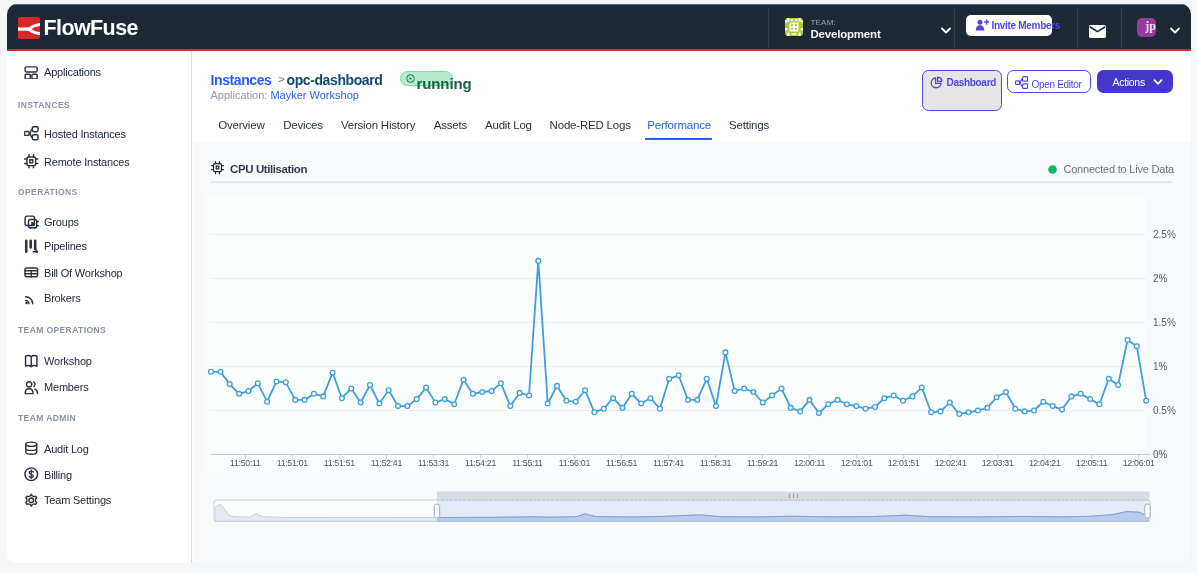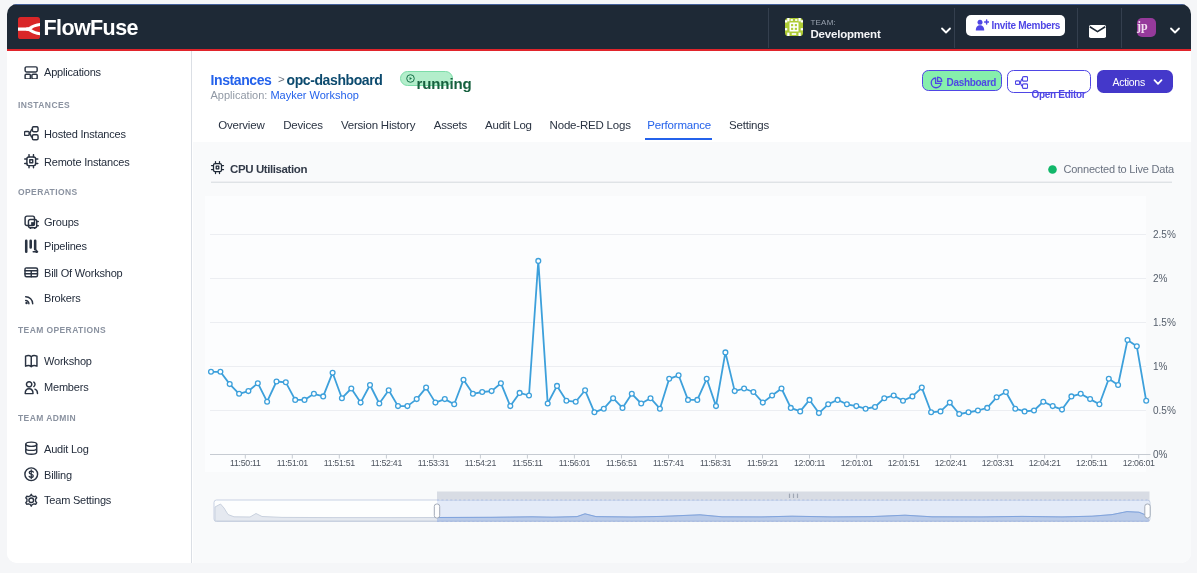--- a/index.html
+++ b/index.html
@@ -53,36 +53,36 @@
       <rect x="5.4" y="8.7" width="1.9" height="1.9"></rect>
           <rect x="8.7" y="8.7" width="1.9" height="1.9"></rect>
     </g>
   </svg>
   <div class="a" style="left:803.5px;top:14px;font-size:8px;color:#98A1AE;letter-spacing:.2px">TEAM:</div>
   <div class="a" style="left:803.5px;top:23.5px;font-size:11.5px;font-weight:700;color:#F4F5F7;letter-spacing:-.2px">Development</div>
   <svg class="a" style="left:933px;top:23px" width="12" height="8" viewBox="0 0 12 8">
         <path d="M2,1.5 L6,5.5 L10,1.5" fill="none" stroke="#fff" stroke-width="1.8" stroke-linecap="round" stroke-linejoin="round"></path>
       </svg>
   <div class="nvdiv" style="left:947px"></div>
-  <div class="a" style="left:958.5px;top:10.5px;width:99px;height:21.5px;background:#fff;border-radius:5px">
+  <div class="a" style="left:958.5px;top:10.5px;width:86px;height:21.5px;background:#fff;border-radius:5px">
     <svg class="a" style="left:9px;top:4.5px" width="14" height="12" viewBox="0 0 14 12">
       <circle cx="5" cy="3.2" r="2.5" fill="#4F46E5"></circle>
       <path d="M0.8,11.5 C0.8,7.8 2.6,6.3 5,6.3 C7.4,6.3 9.2,7.8 9.2,11.5 Z" fill="#4F46E5"></path>
       <line x1="11.6" y1="1" x2="11.6" y2="5" stroke="#4F46E5" stroke-width="1.5" stroke-linecap="round"></line>
       <line x1="9.6" y1="3" x2="13.6" y2="3" stroke="#4F46E5" stroke-width="1.5" stroke-linecap="round"></line>
     </svg>
     <div class="a" style="left:26px;top:5px;font-size:10px;font-weight:700;color:#4F46E5;letter-spacing:-.3px">Invite Members</div>
   </div>
   <div class="nvdiv" style="left:1070px"></div>
   <svg class="a" style="left:1082px;top:20.5px" width="17" height="13" viewBox="0 0 17 13">
     <rect width="17" height="13" rx="1.8" fill="#fff"></rect>
     <path d="M0.8,1.8 L8.5,6.6 L16.2,1.8" fill="none" stroke="#1E2936" stroke-width="1.7"></path>
   </svg>
   <div class="nvdiv" style="left:1114px"></div>
-  <div class="a" style="left:1130px;top:13.5px;width:19px;height:19px;border-radius:5px;background:#963A9B;color:#F3DFF2;font-family:'Liberation Serif',serif;font-weight:700;font-size:12px;text-align:left;line-height:17px">jp</div>
+  <div class="a" style="left:1130px;top:13.5px;width:19px;height:19px;border-radius:5px;background:#963A9B;color:#F3DFF2;font-family:'Liberation Serif',serif;font-weight:700;font-size:12px;text-align:right;line-height:17px">jp</div>
   <svg class="a" style="left:1162px;top:23px" width="12" height="8" viewBox="0 0 12 8">
         <path d="M2,1.5 L6,5.5 L10,1.5" fill="none" stroke="#fff" stroke-width="1.8" stroke-linecap="round" stroke-linejoin="round"></path>
       </svg>
  </div>
  <div id="redbar"></div>
  <div id="side">
 <div class="sicon" style="top:13.8px"><svg viewBox="0 0 13 13">
           <g fill="none" stroke="#2A3342" stroke-width="1.3" stroke-linecap="round" stroke-linejoin="round">
             <rect x="1" y="1.7" width="10.8" height="4.5" rx="1.2"></rect>
             <rect x="1" y="8.3" width="4.7" height="4.2" rx="1"></rect>
@@ -185,39 +185,39 @@
 <div class="a" style="left:94px;top:20.5px;font-size:14px;font-weight:700;letter-spacing:-.4px;color:#0c4a6e">opc-dashboard</div>
 <div class="a" style="left:207.5px;top:19.5px;width:53px;height:15.5px;background:#B3EECB;border:1px solid #7CDCA8;border-radius:8.5px">
   <svg class="a" style="left:4.5px;top:2.7px" width="9" height="9" viewBox="0 0 9 9">
           <circle cx="4.5" cy="4.5" r="3.8" fill="none" stroke="#17714A" stroke-width="1"></circle>
           <path d="M3.6,2.9 L6,4.5 L3.6,6.1 Z" fill="#17714A"></path>
         </svg>
   <div class="a" style="left:15.5px;top:3px;font-size:15px;font-weight:700;letter-spacing:-.1px;color:#17613F">running</div>
 </div>
 <div class="a" style="left:18px;top:38px;font-size:11px;color:#9199A5">Application: <span style="color:#2462EB">Mayker Workshop</span></div>
 
-<div class="a" style="left:729.5px;top:19.4px;width:80px;height:21px;border:1px solid #4F46E5;border-radius:6.5px;background:#86efac">
+<div class="a" style="left:729.5px;top:19.4px;width:80px;height:41px;border:1px solid #4F46E5;border-radius:6.5px;background:#e5e5e5">
   <svg class="a" style="left:7px;top:4.5px" width="13" height="13" viewBox="0 0 13 13">
           <g fill="none" stroke="#4F46E5" stroke-width="1.3" stroke-linecap="round" stroke-linejoin="round">
             <path d="M5.6,2 A4.9,4.9 0 1 0 11,7.4 L5.6,7.4 Z"></path>
             <path d="M7.6,1.2 A4.4,4.4 0 0 1 11.8,5.4 L7.6,5.4 Z"></path>
           </g>
         </svg>
   <div class="a" style="left:23.5px;top:5.6px;font-size:10px;font-weight:700;letter-spacing:-.3px;color:#4F46E5">Dashboard</div>
 </div>
 <div class="a" style="left:814px;top:19.4px;width:84px;height:22.6px;border:1px solid #4F46E5;border-radius:6.5px;background:#fff">
   <svg class="a" style="left:7px;top:4.8px" width="13" height="13" viewBox="0 0 13 13">
           <g fill="none" stroke="#4F46E5" stroke-width="1.2" stroke-linecap="round" stroke-linejoin="round">
             <rect x="0.4" y="4.9" width="4.3" height="3.5" rx="1"></rect>
             <rect x="7.5" y="0.6" width="5.1" height="4.5" rx="1.2"></rect>
             <rect x="7.5" y="7.9" width="5.1" height="4.5" rx="1.2"></rect>
             <path d="M4.7,6.6 C6.5,6.6 5.6,2.85 7.5,2.85 M4.7,6.6 C6.5,6.6 5.6,10.15 7.5,10.15"></path>
           </g>
         </svg>
-  <div class="a" style="left:24px;top:18px;font-size:10px;font-weight:700;letter-spacing:-.3px;color:#4F46E5">Open Editor</div>
+  <div class="a" style="left:24px;top:8px;font-size:10px;font-weight:400;letter-spacing:-.3px;color:#4F46E5">Open Editor</div>
 </div>
 <div class="a" style="left:904px;top:19.4px;width:76px;height:22.6px;border-radius:6.5px;background:#4438CA">
   <div class="a" style="left:16px;top:5.4px;font-size:10.5px;font-weight:400;letter-spacing:-.3px;color:#fff">Actions</div>
   <svg class="a" style="left:56px;top:8.3px" width="10" height="7" viewBox="0 0 10 7">
           <path d="M1.5,1.2 L5,4.8 L8.5,1.2" fill="none" stroke="#fff" stroke-width="1.7" stroke-linecap="round" stroke-linejoin="round"></path>
         </svg>
 </div>
 <div class="tab" style="left:25.7px;color:#2A3342">Overview</div>
 <div class="tab" style="left:90.7px;color:#2A3342">Devices</div>
 <div class="tab" style="left:148.4px;color:#2A3342">Version History</div>

